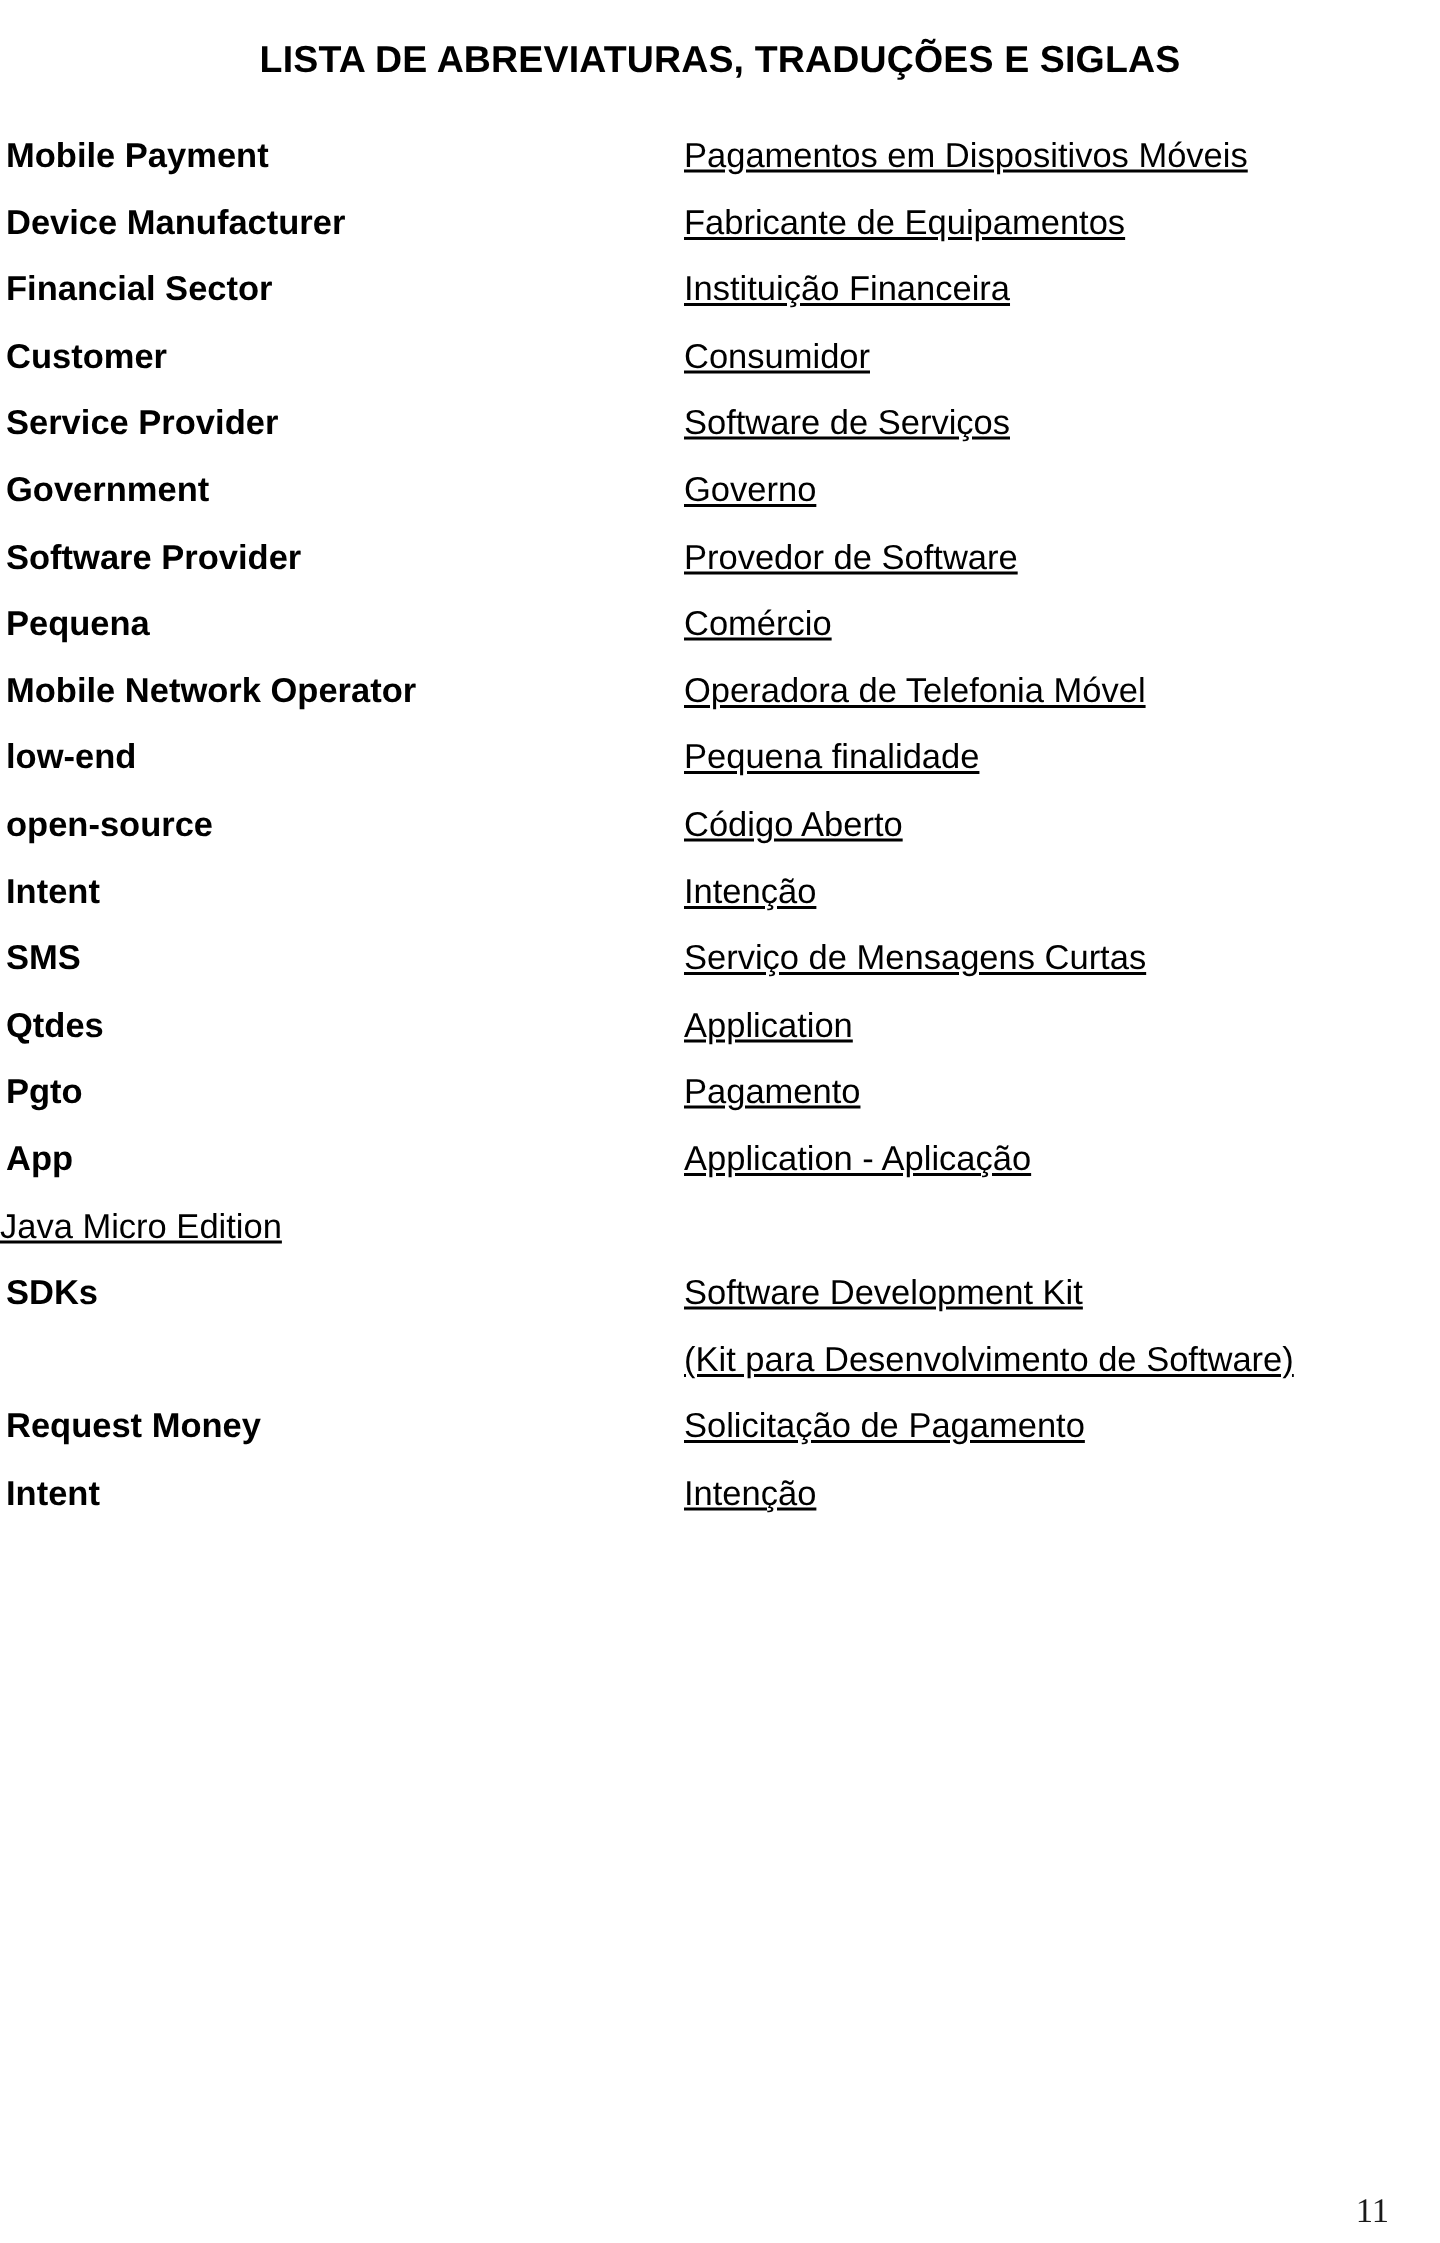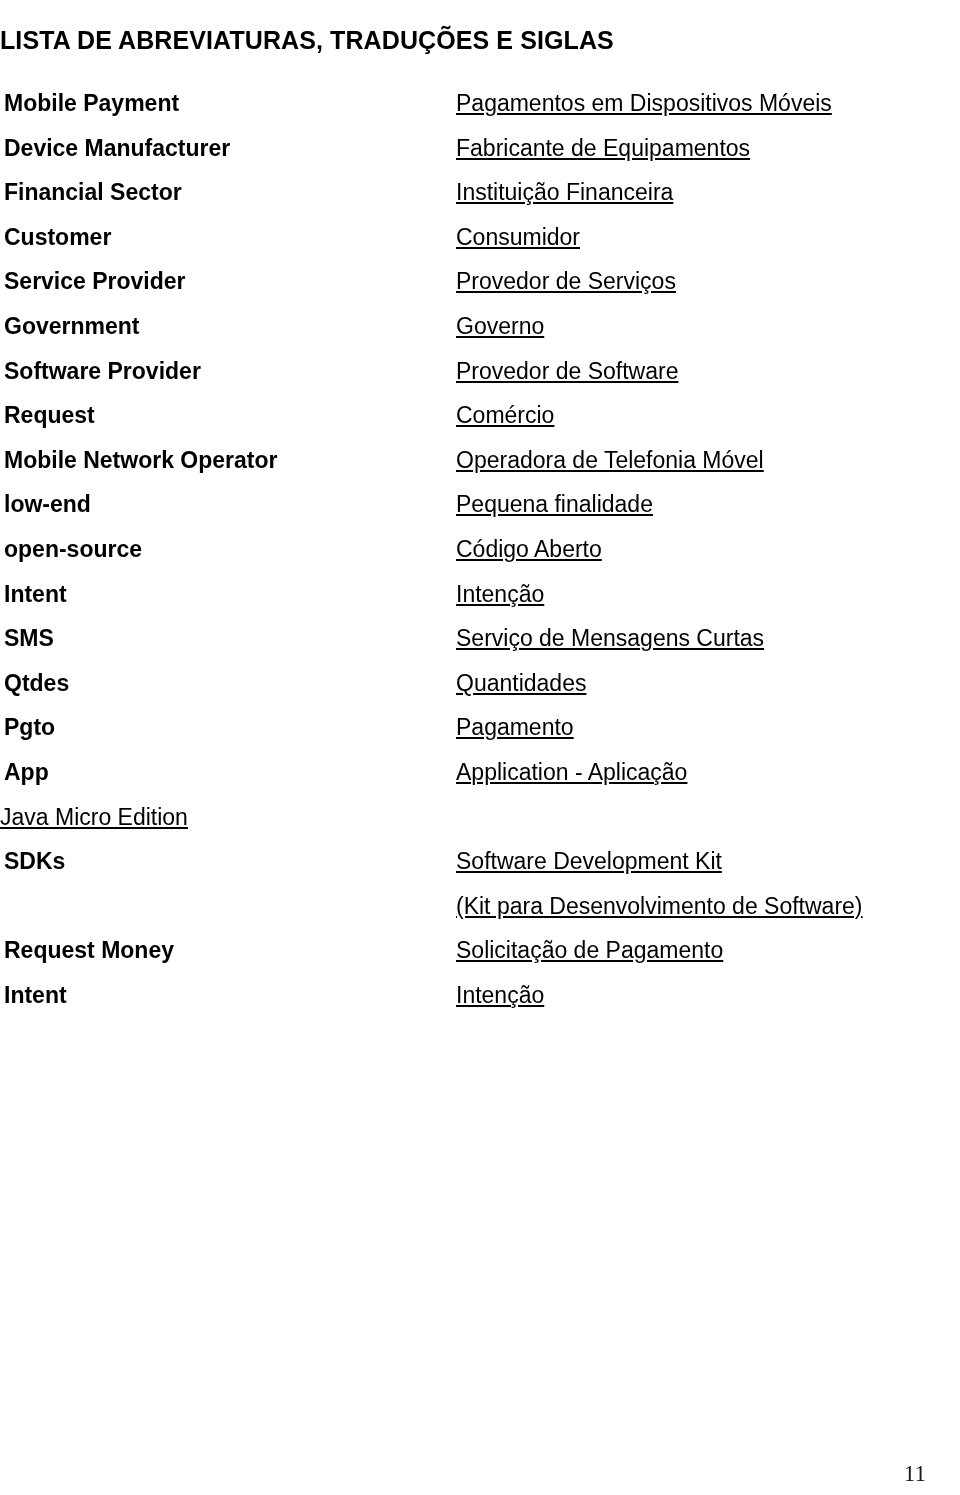--- a/index.html
+++ b/index.html
@@ -25,20 +25,21 @@
     height: 1495px;
     box-sizing: border-box;
   }
 
   
   .doc-title {
     position: absolute;
     top: 6px;
     left: 0;
     width: 960px;
+    text-align: center;
     font-size: 25px;
     font-weight: bold;
     letter-spacing: 0.1px;
     line-height: 34px;
     white-space: nowrap;
   }
 
   
   .glossary {
     position: absolute;
@@ -109,32 +110,32 @@
       <div class="gloss-row">
         <div class="term">Financial Sector</div>
         <div class="definition">Instituição Financeira</div>
       </div>
       <div class="gloss-row">
         <div class="term">Customer</div>
         <div class="definition">Consumidor</div>
       </div>
       <div class="gloss-row">
         <div class="term">Service Provider</div>
-        <div class="definition">Provedor de Serviços</div>
+        <div class="definition">Software de Serviços</div>
       </div>
       <div class="gloss-row">
         <div class="term">Government</div>
         <div class="definition">Governo</div>
       </div>
       <div class="gloss-row">
         <div class="term">Software Provider</div>
         <div class="definition">Provedor de Software</div>
       </div>
       <div class="gloss-row">
-        <div class="term">Request</div>
+        <div class="term">Pequena</div>
         <div class="definition">Comércio</div>
       </div>
       <div class="gloss-row">
         <div class="term">Mobile Network Operator</div>
         <div class="definition">Operadora de Telefonia Móvel</div>
       </div>
       <div class="gloss-row">
         <div class="term">low-end</div>
         <div class="definition">Pequena finalidade</div>
       </div>
@@ -145,21 +146,21 @@
       <div class="gloss-row">
         <div class="term">Intent</div>
         <div class="definition">Intenção</div>
       </div>
       <div class="gloss-row">
         <div class="term">SMS</div>
         <div class="definition">Serviço de Mensagens Curtas</div>
       </div>
       <div class="gloss-row">
         <div class="term">Qtdes</div>
-        <div class="definition">Quantidades</div>
+        <div class="definition">Application</div>
       </div>
       <div class="gloss-row">
         <div class="term">Pgto</div>
         <div class="definition">Pagamento</div>
       </div>
       <div class="gloss-row">
         <div class="term">App</div>
         <div class="definition">Application - Aplicação</div>
       </div>
       <div class="gloss-row">

